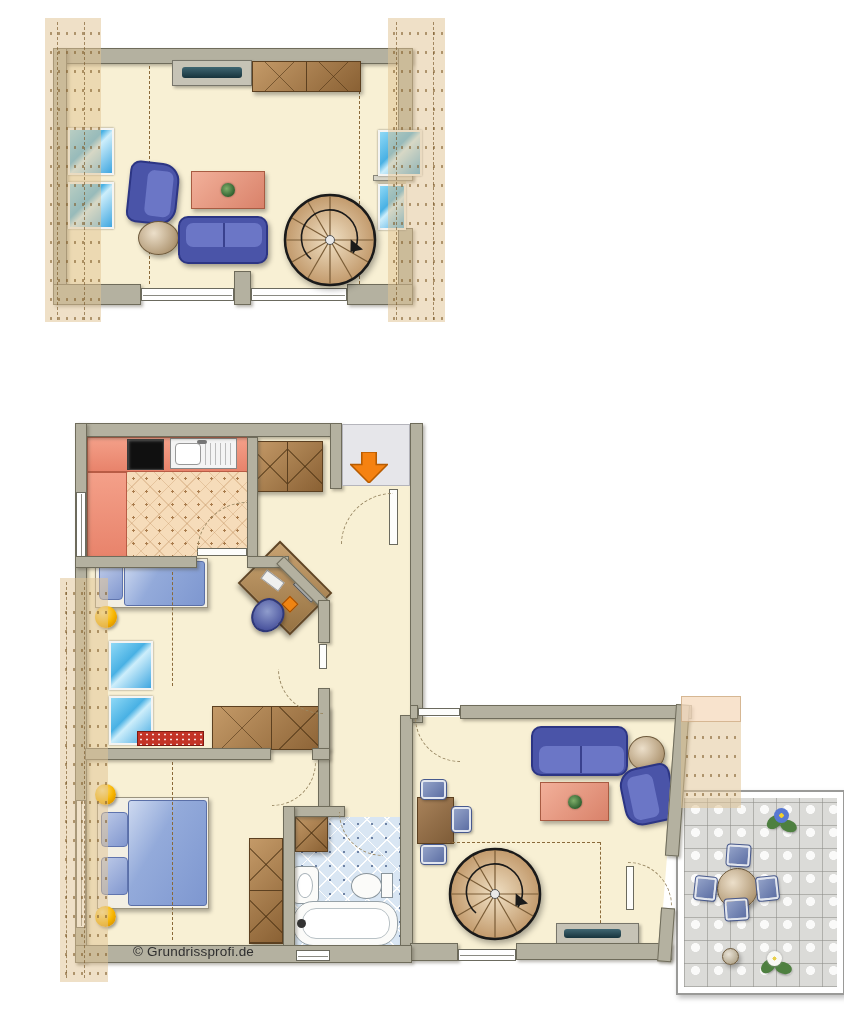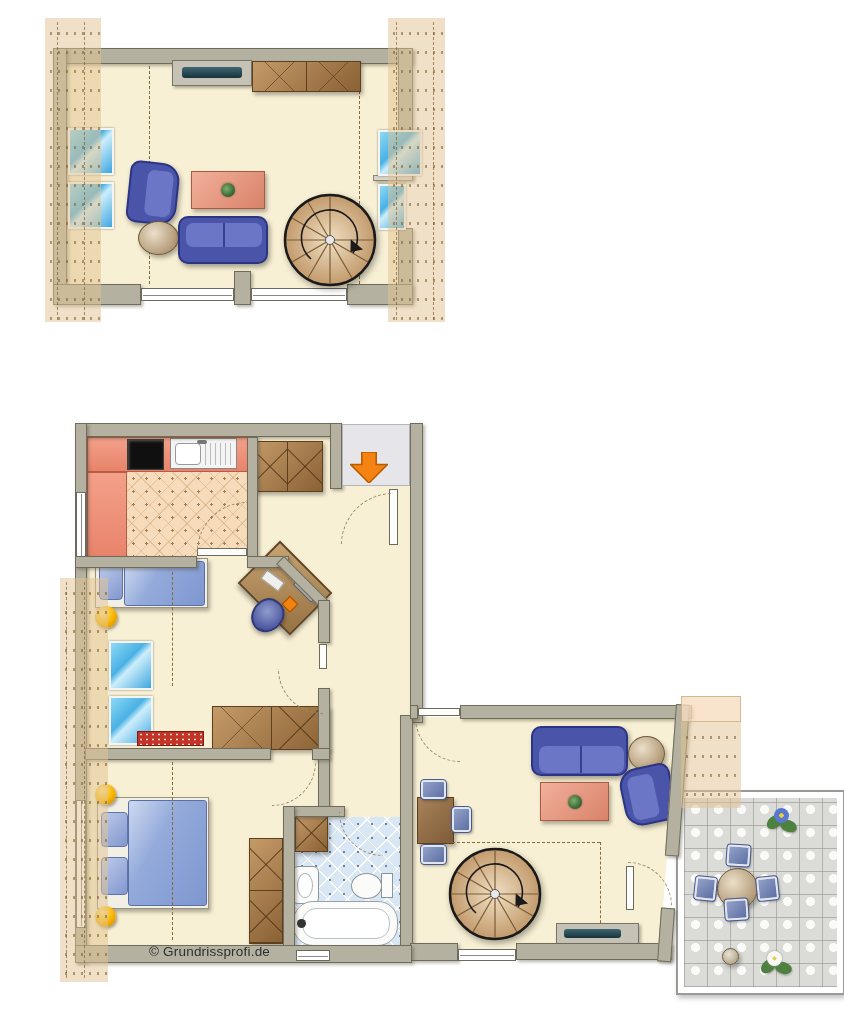--- a/index.html
+++ b/index.html
@@ -340,15 +340,15 @@
   <div class="arc q-bl" style="left:415px;top:672px;width:90px;height:90px;"></div>
   <div class="leaf" style="left:626px;top:866px;width:8px;height:44px;"></div>
   <div class="arc q-tr" style="left:584px;top:862px;width:88px;height:88px;"></div>
 
   <div class="hatch" style="left:60px;top:578px;width:48px;height:404px;"></div>
   <div class="vdash" style="left:66px;top:582px;height:396px;"></div>
   <div class="vdash" style="left:84px;top:582px;height:396px;"></div>
   <div class="abs" style="left:681px;top:696px;width:60px;height:26px;background:rgba(246,220,192,.8);border:1px solid rgba(180,140,90,.5);"></div>
   <div class="hatch" style="left:681px;top:722px;width:60px;height:86px;"></div>
 
-  <div class="wm" style="left:149px;top:944px;">© Grundrissprofi.de</div>
+  <div class="wm" style="left:133px;top:944px;">© Grundrissprofi.de</div>
 
 </div>
 
 </body></html>

